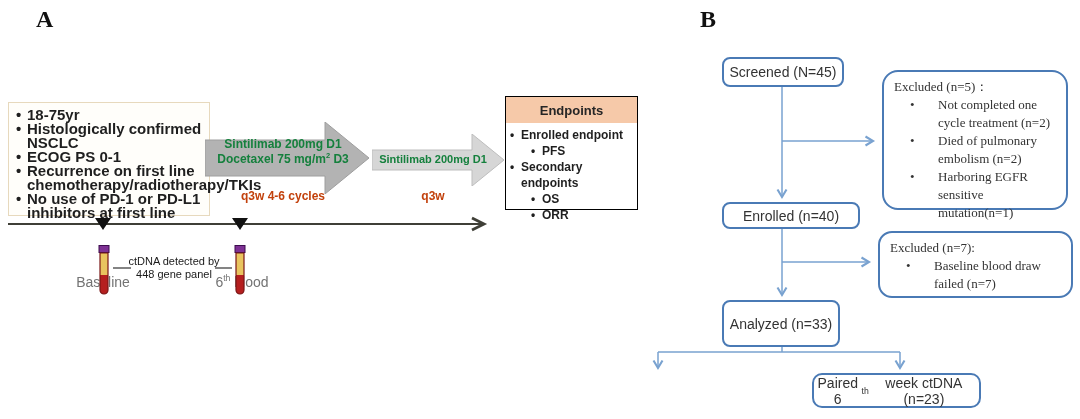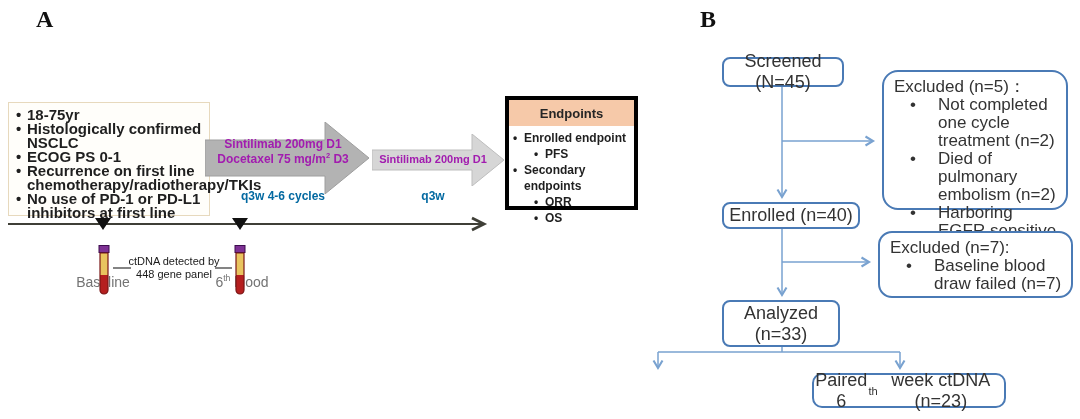--- a/index.html
+++ b/index.html
@@ -7,40 +7,40 @@
        font-family:"Liberation Sans",sans-serif;color:#262626;}
   .abs{position:absolute;}
   .panel-label{font-family:"Liberation Serif",serif;font-weight:bold;font-size:24px;color:#111;}
   
   .criteria-box{left:8px;top:102px;width:202px;height:114px;background:#fffefa;
     border:1.5px solid #e7d9bd;box-sizing:border-box;padding:5px 5px 4px 6px;}
   .criteria-box ul{margin:0;padding:0;list-style:none;}
   .criteria-box li{position:relative;padding-left:12px;font-weight:bold;font-size:15px;
     line-height:14px;color:#1f1f1f;}
   .criteria-box li::before{content:"\2022";position:absolute;left:1px;top:0;}
-  .arrow-text{font-weight:bold;color:#a21caf;text-align:center;}
-  .sched{font-weight:bold;color:#0369a1;text-align:center;font-size:12px;}
+  .arrow-text{font-weight:bold;color:#15803d;text-align:center;}
+  .sched{font-weight:bold;color:#c2410c;text-align:center;font-size:12px;}
   .endpoints-box{left:505px;top:96px;width:133px;height:114px;background:#ffffff;
-    border:4px solid #000000;box-sizing:border-box;}
+    border:1px solid #000000;box-sizing:border-box;}
   .endpoints-header{height:26px;background:#f6c9a9;display:flex;align-items:center;
     justify-content:center;font-weight:bold;font-size:13px;color:#262626;}
   .endpoints-box ul{margin:4px 0 0 0;padding:0 0 0 4px;list-style:none;}
   .endpoints-box li{position:relative;font-weight:bold;font-size:12px;line-height:16px;color:#1f1f1f;}
   .endpoints-box li.lvl1{padding-left:11px;}
   .endpoints-box li.lvl1::before{content:"\2022";position:absolute;left:0;}
   .endpoints-box li.lvl2{padding-left:32px;}
   .endpoints-box li.lvl2::before{content:"\2022";position:absolute;left:21px;}
   .tl-label{font-size:14px;color:#737373;text-align:center;margin-top:44px;}
   .tl-note{font-size:11px;line-height:13px;color:#1a1a1a;text-align:center;}
   sup{font-size:0.62em;vertical-align:super;line-height:0;}
   
   .flow-box{background:#ffffff;border:2px solid #4a7ab5;border-radius:8px;box-sizing:border-box;
-    display:flex;align-items:center;font-size:18px;color:#333333;z-index:2;}
+    display:flex;align-items:center;font-size:14px;color:#333333;z-index:2;}
   .flow-box.center{justify-content:center;text-align:center;}
-  .flow-box.big{border-radius:16px;display:block;padding:6px 8px 4px 10px;font-size:17px;}
+  .flow-box.big{border-radius:16px;display:block;padding:6px 8px 4px 10px;font-size:13px;font-family:Liberation Serif, serif;}
   .flow-box.big .fb-title{line-height:18px;}
   .flow-box.big ul{margin:0;padding:0;list-style:none;}
   .flow-box.big li{position:relative;padding-left:44px;line-height:18px;}
   .flow-box.big li::before{content:"\2022";position:absolute;left:16px;}
   svg.overlay{position:absolute;left:0;top:0;z-index:1;pointer-events:none;}
 </style>
 </head>
 <body>
 
 <div id="fig">
@@ -71,22 +71,22 @@
   </svg>
   <div class="abs arrow-text" style="left:372px;top:153px;width:122px;font-size:11px;">Sintilimab 200mg D1</div>
   <div class="abs sched" style="left:372px;top:189px;width:122px;">q3w</div>
 
   <div class="abs endpoints-box">
     <div class="endpoints-header">Endpoints</div>
     <ul>
       <li class="lvl1">Enrolled endpoint</li>
       <li class="lvl2">PFS</li>
       <li class="lvl1">Secondary endpoints</li>
+      <li class="lvl2">OS</li>
       <li class="lvl2">ORR</li>
-      <li class="lvl2">OS</li>
     </ul>
   </div>
 
   <svg class="overlay" width="1080" height="419" viewBox="0 0 1080 419">
     <defs>
       <marker id="arrB" markerWidth="9" markerHeight="9" refX="6" refY="4" orient="auto">
         <path d="M1,1 L6,4 L1,7" fill="none" stroke="#79a2d0" stroke-width="1.4"></path>
       </marker>
       <marker id="arrK" markerWidth="9" markerHeight="9" refX="6" refY="4" orient="auto">
         <path d="M1,1 L7,4 L1,7" fill="none" stroke="#3f3f37" stroke-width="1.4"></path>
@@ -147,19 +147,19 @@
   <div class="abs flow-box big" style="left:878px;top:231px;width:195px;height:67px;border-radius:14px;">
     <div class="fb-title">Excluded (n=7):</div>
     <ul>
       <li>Baseline blood draw failed (n=7)</li>
     </ul>
   </div>
 
   <div class="abs flow-box center" style="left:722px;top:300px;width:118px;height:47px;">Analyzed (n=33)</div>
 
 
-  <div class="abs flow-box center" style="left:812px;top:373px;width:194px;height:35px;border-radius:10px;">
+  <div class="abs flow-box center" style="left:812px;top:373px;width:169px;height:35px;border-radius:10px;">
       <span>Paired 6</span>
       <sup>th</sup>
       <span> week  ctDNA (n=23)</span>
     </div>
 
 </div>
 
 </body></html>

